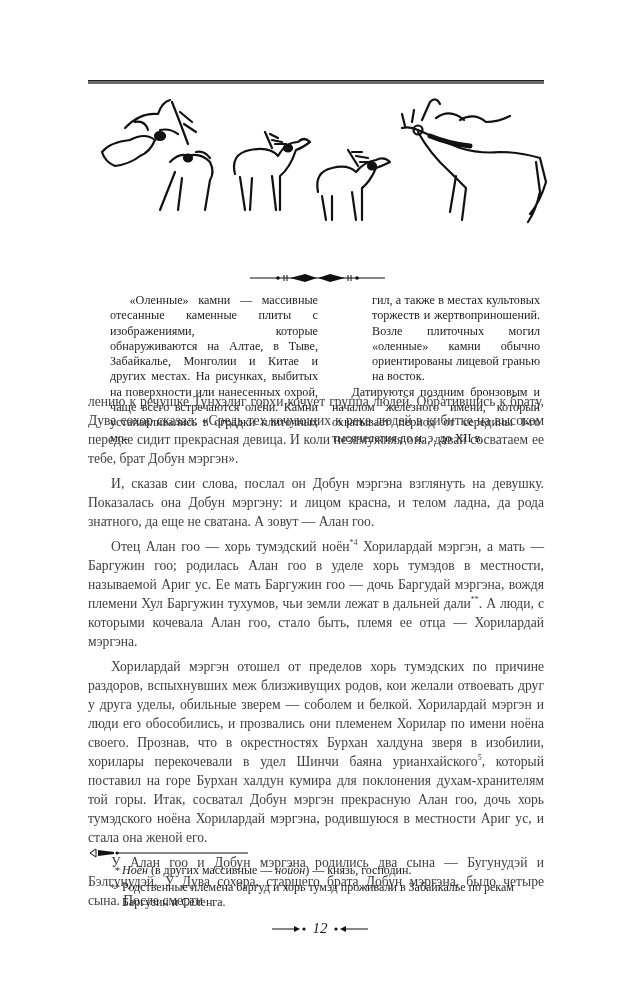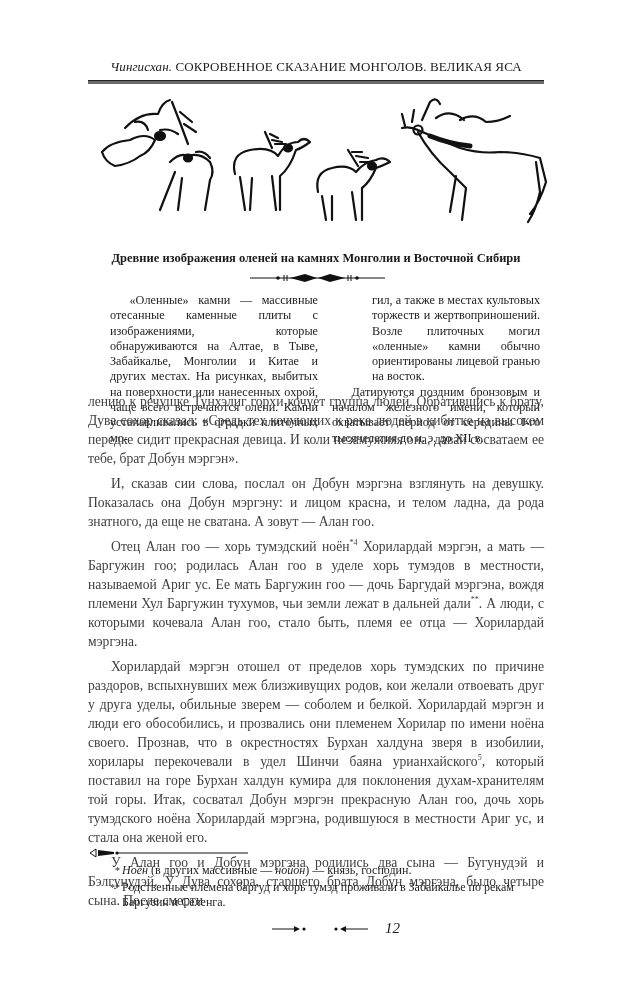--- a/index.html
+++ b/index.html
@@ -36,33 +36,29 @@
 
   .fn-orn { position: absolute; left: 88px; top: 847px; width: 160px; height: 12px; }
   .footnotes { position: absolute; left: 88px; top: 863px; width: 456px;
                font-family: "Liberation Serif", serif; font-size: 12px; line-height: 15px; color: #222; }
   .fn { position: relative; padding-left: 34px; margin-bottom: 2px; }
   .fn .mark { position: absolute; left: 14px; top: 0; width: 18px; text-align: right; font-size: 10px; }
   .fn .mark.two { left: 6px; width: 26px; }
   .fn em { font-style: italic; margin-top: 25px; }
 
   .folio { position: absolute; left: 240px; top: 918px; width: 160px; height: 22px; }
-  .folio .num { position: absolute; left: 0; width: 160px; text-align: right; top: 2px;
+  .folio .num { position: absolute; left: 0; width: 160px; text-align: center; top: 2px;
                 font-family: "Liberation Serif", serif; font-style: italic; font-size: 15px; color: #1b1b1b; }
   .folio svg { position: absolute; left: 0; top: 0; width: 160px; height: 22px; }
 </style>
 </head>
 <body>
 
 <div class="page">
 
-  <div class="running-head">
-    <span class="author">Чингисхан.</span>
-    <span>СОКРОВЕННОЕ СКАЗАНИЕ МОНГОЛОВ. ВЕЛИКАЯ ЯСА</span>
-  </div>
   <div class="head-rule"></div>
 
   <div class="figure">
     <svg viewBox="0 0 450 150" fill="none" stroke="#111" stroke-width="2.2" stroke-linecap="round" stroke-linejoin="round">
 
       <path d="M2 60 Q10 50 30 48 Q45 40 55 48 Q50 60 40 64 Q30 72 15 74 Q5 70 2 60 Z"></path>
       <path d="M25 36 Q40 20 58 22 M35 30 Q45 28 48 38 M58 22 Q62 10 70 8 M60 38 Q70 36 78 42"></path>
       <ellipse cx="60" cy="44" rx="5" ry="4" fill="#111"></ellipse>
       <path d="M70 70 Q80 60 88 64 Q100 60 110 70 Q115 80 110 88 L105 118 M75 80 L60 118 M82 86 L78 118"></path>
       <path d="M72 10 Q80 30 88 52 M80 20 L92 30 M84 32 L96 40"></path>
@@ -78,21 +74,20 @@
       <ellipse cx="272" cy="74" rx="4" ry="3.5" fill="#111"></ellipse>
 
       <path d="M302 36 Q310 34 318 38 Q340 48 360 56 Q380 62 400 60 Q420 60 440 66 L446 90 Q440 110 430 122 M436 70 L440 100 Q436 118 428 130"></path>
       <path d="M318 40 Q330 62 350 80 Q360 90 366 96 L362 128 M356 84 L350 120"></path>
       <path d="M305 34 L302 22 M312 30 L314 18 M322 28 L330 10 Q336 4 340 12 M336 26 Q350 16 364 28 M360 28 Q374 20 386 30 Q398 30 410 24"></path>
       <circle cx="318" cy="38" r="4.5"></circle>
       <path d="M330 44 Q350 52 370 54" stroke-width="5"></path>
     </svg>
   </div>
 
-  <div class="caption">Древние изображения оленей на камнях Монголии и Восточной Сибири</div>
   <svg class="caption-orn" viewBox="0 0 135 12">
     <line x1="0" y1="6" x2="135" y2="6" stroke="#111" stroke-width="1.2"></line>
     <circle cx="28" cy="6" r="1.8" fill="#111"></circle>
     <circle cx="107" cy="6" r="1.8" fill="#111"></circle>
     <path d="M40 6 L55 2 L67 6 L55 10 Z M95 6 L80 2 L68 6 L80 10 Z" fill="#111"></path>
     <path d="M34 3 L34 9 M37 3 L37 9 M98 3 L98 9 M101 3 L101 9" stroke="#111" stroke-width="1"></path>
   </svg>
 
   <div class="sidebar">
     <div class="col left">

